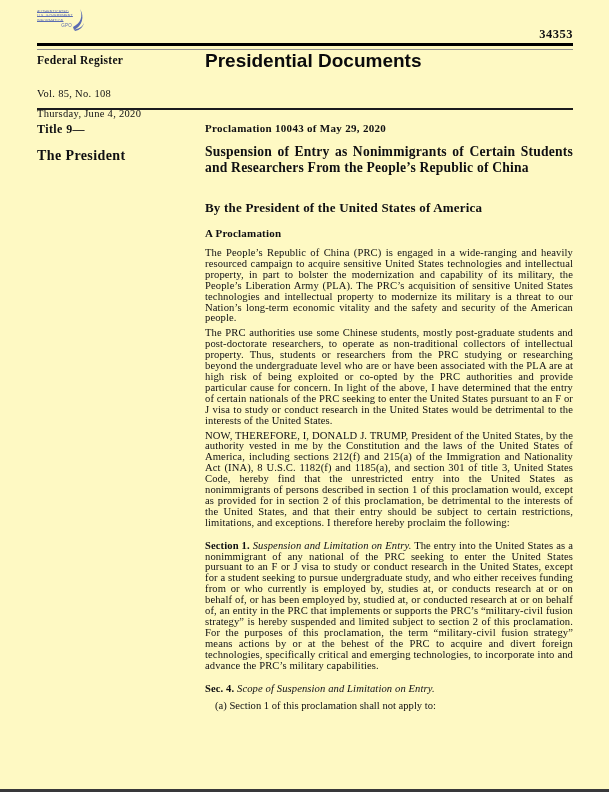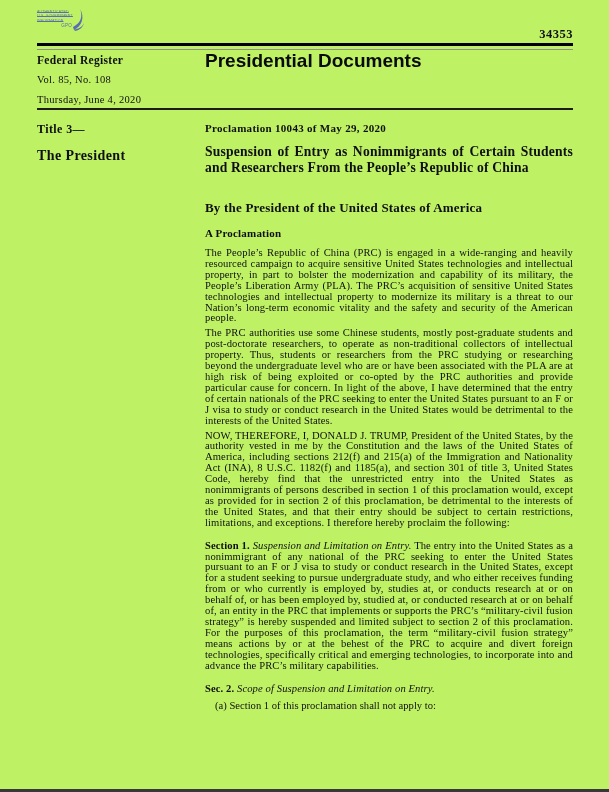--- a/index.html
+++ b/index.html
@@ -1,20 +1,20 @@
 <!DOCTYPE html>
 <html><head>
 <meta charset="utf-8">
 <style>
   html, body { margin: 0; padding: 0; background: #ffffff; }
   .page {
     position: relative;
     width: 609px;
     height: 792px;
-    background: #bef264;
+    background: #fef9c3;
     font-family: "Liberation Serif", "DejaVu Serif", serif;
     color: #0f0f12;
     overflow: hidden;
   }
 
   
   .gpo-logo {
     position: absolute;
     left: 37px;
     top: 7px;
@@ -42,21 +42,21 @@
     right: 36px;
     font-size: 12.5px;
     font-weight: bold;
     letter-spacing: 0.5px;
   }
   .rule-thick { position: absolute; left: 37px; right: 36px; top: 43px; height: 3px; background: #000; }
   .rule-gray  { position: absolute; left: 37px; right: 36px; top: 48.5px; height: 1.8px; background: #8f8f8f; }
 
   .masthead-left { position: absolute; left: 37px; top: 54px; }
   .journal-name { font-size: 11.5px; font-weight: bold; letter-spacing: 0.3px; }
-  .volume-line  { font-size: 10.5px; margin-top: 8px; letter-spacing: 0.3px; }
+  .volume-line  { font-size: 10.5px; margin-top: 22px; letter-spacing: 0.3px; }
   .date-line    { font-size: 10.5px; margin-top: 9px; letter-spacing: 0.3px; }
 
   .masthead-title {
     position: absolute;
     left: 205px;
     top: 50px;
     font-family: "Liberation Sans", sans-serif;
     font-weight: bold;
     font-size: 19px;
     letter-spacing: 0px;
@@ -124,35 +124,35 @@
   <div class="masthead-left">
     <div class="journal-name">Federal Register</div>
     <div class="volume-line">Vol. 85, No. 108</div>
     <div class="date-line">Thursday, June 4, 2020</div>
   </div>
   <div class="masthead-title">Presidential Documents</div>
 
   <div class="rule-mid"></div>
 
   <div class="sidebar">
-    <div class="sidebar-title">Title 3—</div>
+    <div class="sidebar-title">Title 9—</div>
     <div class="sidebar-subtitle">The President</div>
   </div>
 
   <div class="content">
     <div class="proc-number">Proclamation 10043 of May 29, 2020</div>
     <div class="proc-title">Suspension of Entry as Nonimmigrants of Certain Students and Researchers From the People’s Republic of China</div>
     <div class="byline">By the President of the United States of America</div>
     <div class="heading">A Proclamation</div>
 
     <p class="body-para first">The People’s Republic of China (PRC) is engaged in a wide-ranging and heavily resourced campaign to acquire sensitive United States technologies and intellectual property, in part to bolster the modernization and capability of its military, the People’s Liberation Army (PLA). The PRC’s acquisition of sensitive United States technologies and intellectual property to modernize its military is a threat to our Nation’s long-term economic vitality and the safety and security of the American people.</p>
     <p class="body-para">The PRC authorities use some Chinese students, mostly post-graduate students and post-doctorate researchers, to operate as non-traditional collectors of intellectual property. Thus, students or researchers from the PRC studying or researching beyond the undergraduate level who are or have been associated with the PLA are at high risk of being exploited or co-opted by the PRC authorities and provide particular cause for concern. In light of the above, I have determined that the entry of certain nationals of the PRC seeking to enter the United States pursuant to an F or J visa to study or conduct research in the United States would be detrimental to the interests of the United States.</p>
     <p class="body-para">NOW, THEREFORE, I, DONALD J. TRUMP, President of the United States, by the authority vested in me by the Constitution and the laws of the United States of America, including sections 212(f) and 215(a) of the Immigration and Nationality Act (INA), 8 U.S.C. 1182(f) and 1185(a), and section 301 of title 3, United States Code, hereby find that the unrestricted entry into the United States as nonimmigrants of persons described in section 1 of this proclamation would, except as provided for in section 2 of this proclamation, be detrimental to the interests of the United States, and that their entry should be subject to certain restrictions, limitations, and exceptions. I therefore hereby proclaim the following:</p>
 
     <p class="body-para sec"><span class="b">Section 1.</span> <span class="i">Suspension and Limitation on Entry.</span> <span>The entry into the United States as a nonimmigrant of any national of the PRC seeking to enter the United States pursuant to an F or J visa to study or conduct research in the United States, except for a student seeking to pursue undergraduate study, and who either receives funding from or who currently is employed by, studies at, or conducts research at or on behalf of, or has been employed by, studied at, or conducted research at or on behalf of, an entity in the PRC that implements or supports the PRC’s “military-civil fusion strategy” is hereby suspended and limited subject to section 2 of this proclamation. For the purposes of this proclamation, the term “military-civil fusion strategy” means actions by or at the behest of the PRC to acquire and divert foreign technologies, specifically critical and emerging technologies, to incorporate into and advance the PRC’s military capabilities.</span></p>
 
-    <p class="body-para sec"><span class="b">Sec. 2.</span> <span class="i">Scope of Suspension and Limitation on Entry.</span></p>
+    <p class="body-para sec"><span class="b">Sec. 4.</span> <span class="i">Scope of Suspension and Limitation on Entry.</span></p>
 
     <p class="sub-item">(a) Section 1 of this proclamation shall not apply to:</p>
   </div>
 
   <div class="page-bottom-rule"></div>
 </div>
 
 </body></html>

